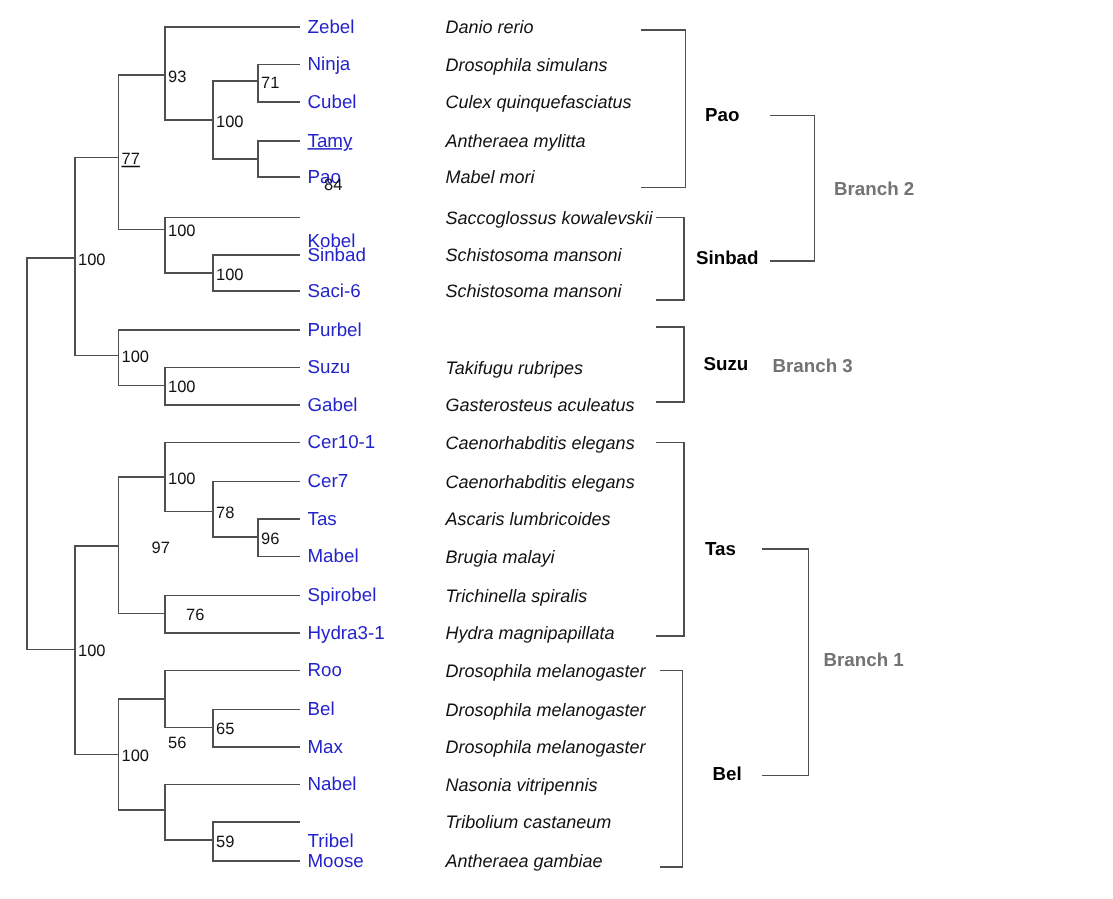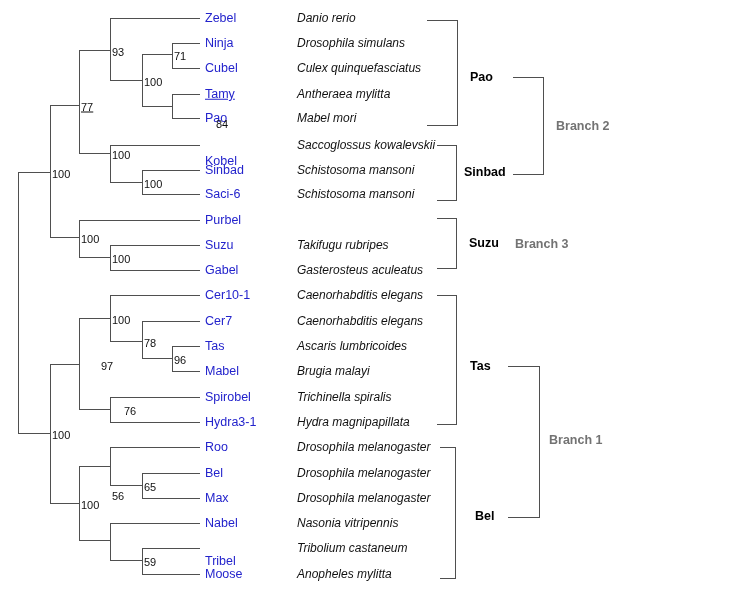--- a/index.html
+++ b/index.html
@@ -104,21 +104,21 @@
     <span class="lbl species" style="left: 297px; top: 447px;">Drosophila melanogaster</span>
     <span class="lbl taxon" style="left: 205px; top: 473px;">Bel</span>
     <span class="lbl species" style="left: 297px; top: 473px;">Drosophila melanogaster</span>
     <span class="lbl taxon" style="left: 205px; top: 498px;">Max</span>
     <span class="lbl species" style="left: 297px; top: 498px;">Drosophila melanogaster</span>
     <span class="lbl taxon" style="left: 205px; top: 523px;">Nabel</span>
     <span class="lbl species" style="left: 297px; top: 523px;">Nasonia vitripennis</span>
     <span class="lbl taxon" style="left: 205px; top: 548px; margin-top: 13px;">Tribel</span>
     <span class="lbl species" style="left: 297px; top: 548px;">Tribolium castaneum</span>
     <span class="lbl taxon" style="left: 205px; top: 574px;">Moose</span>
-    <span class="lbl species" style="left: 297px; top: 574px;">Anopheles mylitta</span>
+    <span class="lbl species" style="left: 297px; top: 574px;">Antheraea gambiae</span>
     <span class="lbl boot" style="left: 112px; top: 52px;">93</span>
     <span class="lbl boot" style="left: 174px; top: 56px;">71</span>
     <span class="lbl boot" style="left: 144px; top: 82px;">100</span>
     <span class="lbl boot" style="left: 174px; top: 124px; padding-left: 42px;">84</span>
     <span class="lbl boot" style="left: 81px; top: 107px; text-decoration: underline;">77</span>
     <span class="lbl boot" style="left: 112px; top: 155px;">100</span>
     <span class="lbl boot" style="left: 144px; top: 184px;">100</span>
     <span class="lbl boot" style="left: 52px; top: 174px;">100</span>
     <span class="lbl boot" style="left: 81px; top: 239px;">100</span>
     <span class="lbl boot" style="left: 112px; top: 259px;">100</span>

